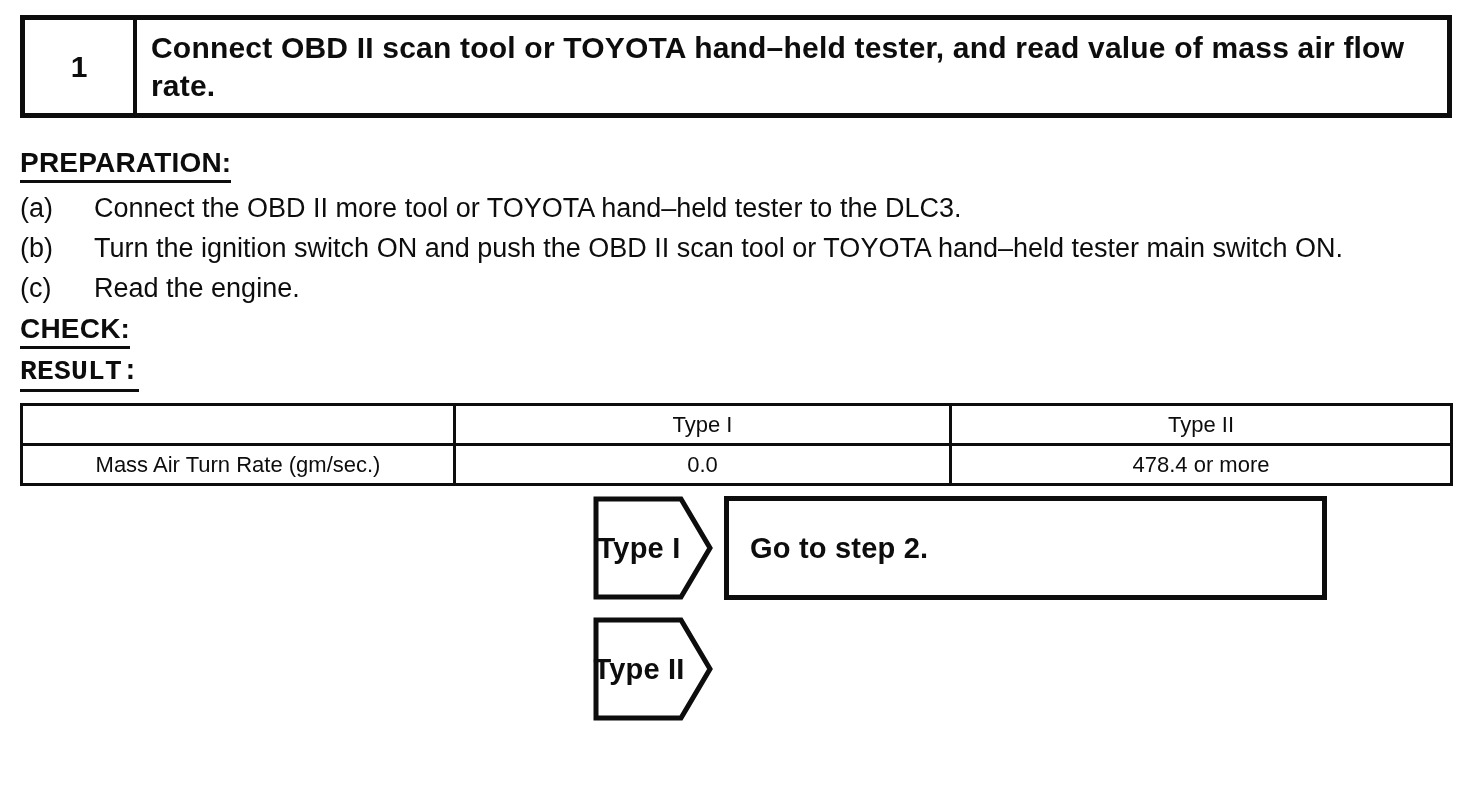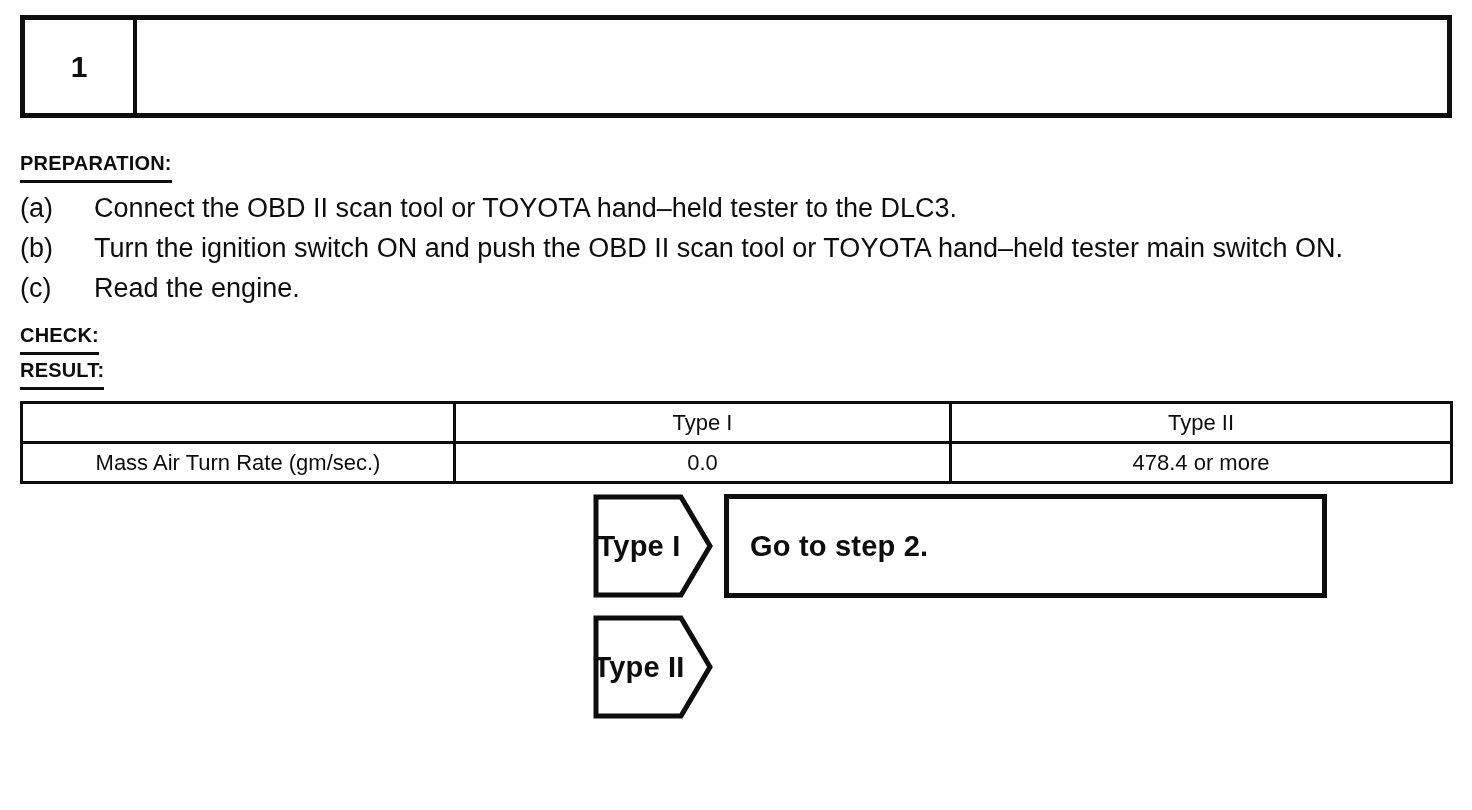--- a/index.html
+++ b/index.html
@@ -28,28 +28,28 @@
   .step-text-cell {
     flex: 1;
     padding: 9px 16px 0 14px;
     font-weight: bold; font-size: 30px; line-height: 38px;
     letter-spacing: 0.2px;
   }
 
   
   .sec-heading {
     display: inline-block;
-    font-weight: bold; font-size: 20px; line-height: 30px;
+    font-weight: bold; font-size: 28px; line-height: 30px;
     border-bottom: 3px solid #0d0d0d;
     padding-bottom: 2px;
     letter-spacing: 0.2px;
   }
   .prep-heading   { margin-top: 30px; }
-  .check-heading  { margin-top: 12px; }
-  .result-heading { margin-top: 0; }
+  .check-heading  { margin-top: 6px; }
+  .result-heading { margin-top: 8px; font-family: Liberation Mono, monospace; }
 
   
   .prep-list { margin-top: 5px; }
   .list-row { display: flex; font-size: 27px; line-height: 40px; }
   .list-label { width: 74px; flex: none; }
   .list-text { flex: 1; max-width: 1372px; }
 
   .check-text { font-size: 27px; line-height: 40px; margin-top: 3px; }
 
   
@@ -98,29 +98,30 @@
     background: #fff;
   }
 </style>
 </head>
 <body>
 
 <div class="page">
 
   <div class="step-header">
     <div class="step-num-cell">1</div>
+    <div class="step-text-cell">Connect OBD II scan tool or TOYOTA hand–held tester, and read value of mass air flow rate.</div>
   </div>
 
   <div>
     <span class="sec-heading prep-heading">PREPARATION:</span>
   </div>
   <div class="prep-list">
     <div class="list-row">
       <span class="list-label">(a)</span>
-      <span class="list-text">Connect the OBD II scan tool or TOYOTA hand–held tester to the DLC3.</span>
+      <span class="list-text">Connect the OBD II more tool or TOYOTA hand–held tester to the DLC3.</span>
     </div>
     <div class="list-row">
       <span class="list-label">(b)</span>
       <span class="list-text">Turn the ignition switch ON and push the OBD II scan tool or TOYOTA hand–held tester main switch ON.</span>
     </div>
     <div class="list-row">
       <span class="list-label">(c)</span>
       <span class="list-text">Read the engine.</span>
     </div>
   </div>

